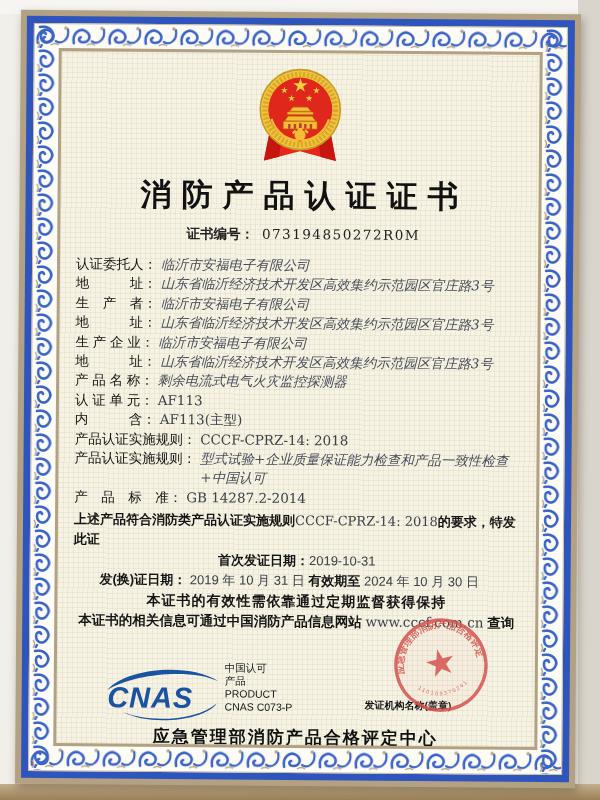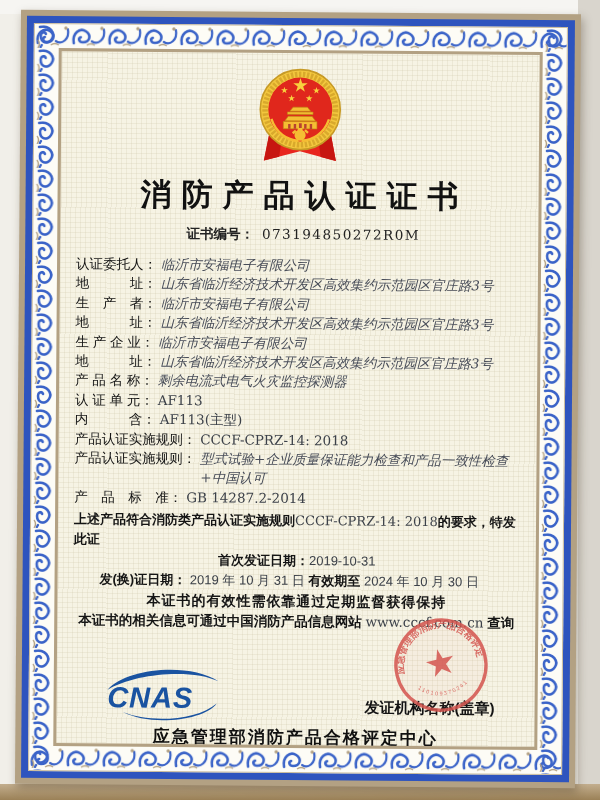--- a/index.html
+++ b/index.html
@@ -49,21 +49,21 @@
   .code{font-family:"DejaVu Serif",serif;color:#3c4149;}
   .ctr{text-align:center;}
   .datefld{font-family:Liberation Sans, sans-serif;color:#3c4149;}
   .validity{font-weight:bold;font-size:14px;letter-spacing:1px;}
   .infoline{font-weight:bold;font-size:13.5px;text-align:center;}
 
   .footer{position:relative;height:160px;margin-top:4px;}
   .cnas-logo{position:absolute;left:30px;top:28px;}
   .cnas-txt{position:absolute;left:152px;top:26px;font-size:10.5px;line-height:13px;
     color:#15181c;}
-  .issuer{position:absolute;left:292px;top:62px;font-weight:bold;font-size:15px;color:#131313;}
+  .issuer{position:absolute;left:292px;top:62px;font-weight:bold;font-size:10px;color:#131313;}
   .stamp{position:absolute;left:318px;top:-22px;opacity:.85;transform:rotate(-14deg);}
   .org{position:absolute;left:0;width:100%;top:90px;text-align:center;font-weight:bold;
     font-size:17px;letter-spacing:2px;color:#101010;}
 </style>
 </head>
 <body>
 
 <svg width="0" height="0" style="position:absolute" aria-hidden="true">
   <defs>
     <path id="st" d="M0,-10 L2.2,-3.1 L9.5,-3.1 L3.6,1.2 L5.9,8.1 L0,3.8 L-5.9,8.1 L-3.6,1.2 L-9.5,-3.1 L-2.2,-3.1 Z"></path>
@@ -180,20 +180,26 @@
         <span class="code" style="font-weight:normal;">www.cccf.com.cn</span>
         <span>查询</span>
       </div>
 
       <div class="footer">
         <svg class="cnas-logo" width="118" height="58" viewBox="0 0 150 72">
           <path d="M6 34 C30 6 110 -2 147 22 C115 6 40 12 6 34 Z" fill="#1a53a1"></path>
           <text x="6" y="56" font-family="Liberation Sans, sans-serif" font-size="37" font-weight="bold" font-style="italic" letter-spacing="1" fill="#1a53a1">CNAS</text>
           <path d="M26 62 C60 76 120 72 145 50 C130 72 60 80 26 62 Z" fill="#1a53a1"></path>
         </svg>
+        <div class="cnas-txt">
+          <div>中国认可</div>
+          <div>产品</div>
+          <div>PRODUCT</div>
+          <div>CNAS C073-P</div>
+        </div>
         <div class="issuer">发证机构名称(盖章)</div>
 
         <svg class="stamp" width="100" height="100" viewBox="0 0 120 120">
           <circle cx="60" cy="60" r="54" fill="rgba(235,120,110,0.05)" stroke="#d4544e" stroke-width="4"></circle>
           <use href="#st" xlink:href="#st" transform="translate(60,58) scale(1.75)" fill="#d4544e"></use>
           <path id="stampArc" d="M15,60 A45,45 0 0,1 105,60" fill="none"></path>
           <path id="stampArcB" d="M24,78 A45,45 0 0,0 96,78" fill="none"></path>
           <text font-size="11" fill="#d4544e" font-weight="bold">
             <textPath href="#stampArc" xlink:href="#stampArc" startOffset="0">应急管理部消防产品合格评定中心</textPath>
           </text>

